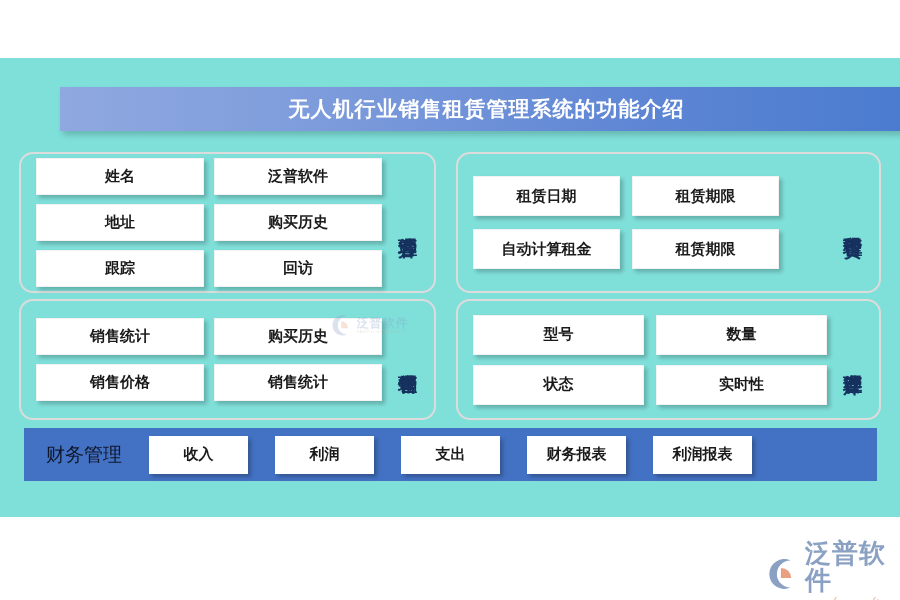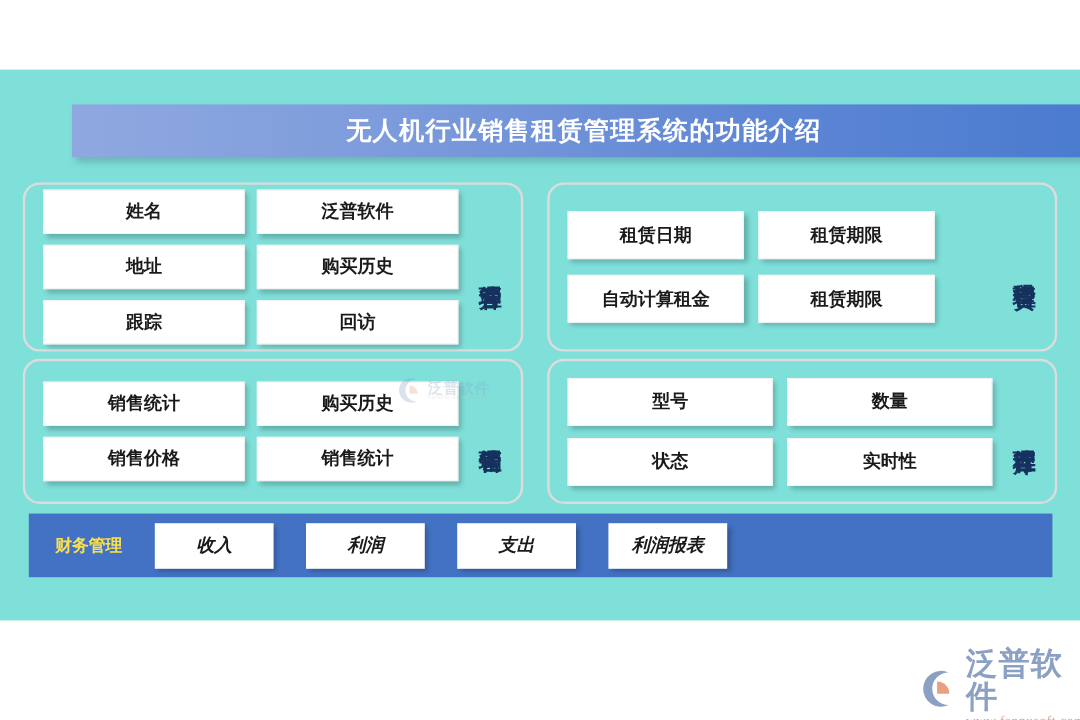--- a/index.html
+++ b/index.html
@@ -129,40 +129,39 @@
     width: 853px;
     height: 53px;
     background: #4372c4;
     display: flex;
     align-items: center;
     padding-left: 22px;
     box-sizing: border-box;
     gap: 27px;
   }
   .finance-label {
-    color: #fde047;
-    font-size: 14px;
-    font-weight: bold;
+    color: #0f172a;
+    font-size: 19px;
+    font-weight: normal;
     white-space: nowrap;
     font-family: "Liberation Serif", "DejaVu Serif", serif;
   }
   .finance-btn {
     background: #ffffff;
     width: 99px;
     height: 38px;
     display: flex;
     align-items: center;
     justify-content: center;
     color: #1a1a1a;
     font-size: 15px;
     font-weight: bold;
     box-shadow: 3px 3px 4px rgba(0,0,0,0.25);
     font-family: "Liberation Serif", "DejaVu Serif", serif;
     box-sizing: border-box;
-    font-style: italic;
   }
 
   
   .watermark {
     position: absolute;
     display: flex;
     align-items: center;
     gap: 3px;
     opacity: 0.30;
     pointer-events: none;
@@ -267,20 +266,21 @@
       <div class="panel-label">库存管理</div>
     </div>
 
   </div>
 
   <div class="finance-bar">
     <span class="finance-label">财务管理</span>
     <div class="finance-btn">收入</div>
     <div class="finance-btn">利润</div>
     <div class="finance-btn">支出</div>
+    <div class="finance-btn">财务报表</div>
     <div class="finance-btn">利润报表</div>
   </div>
 
   <div class="watermark wm-center">
     <svg class="brand-mark" viewBox="0 0 100 100">
       <path d="M70 12 A42 42 0 1 0 70 88 A34 34 0 1 1 70 12 Z" fill="#8aa3c8"></path>
       <path d="M46 34 A28 28 0 0 1 74 62 L46 62 Z" fill="#e8a080"></path>
     </svg>
     <div class="wm-text-wrap">
       <span class="wm-name">泛普软件</span>

